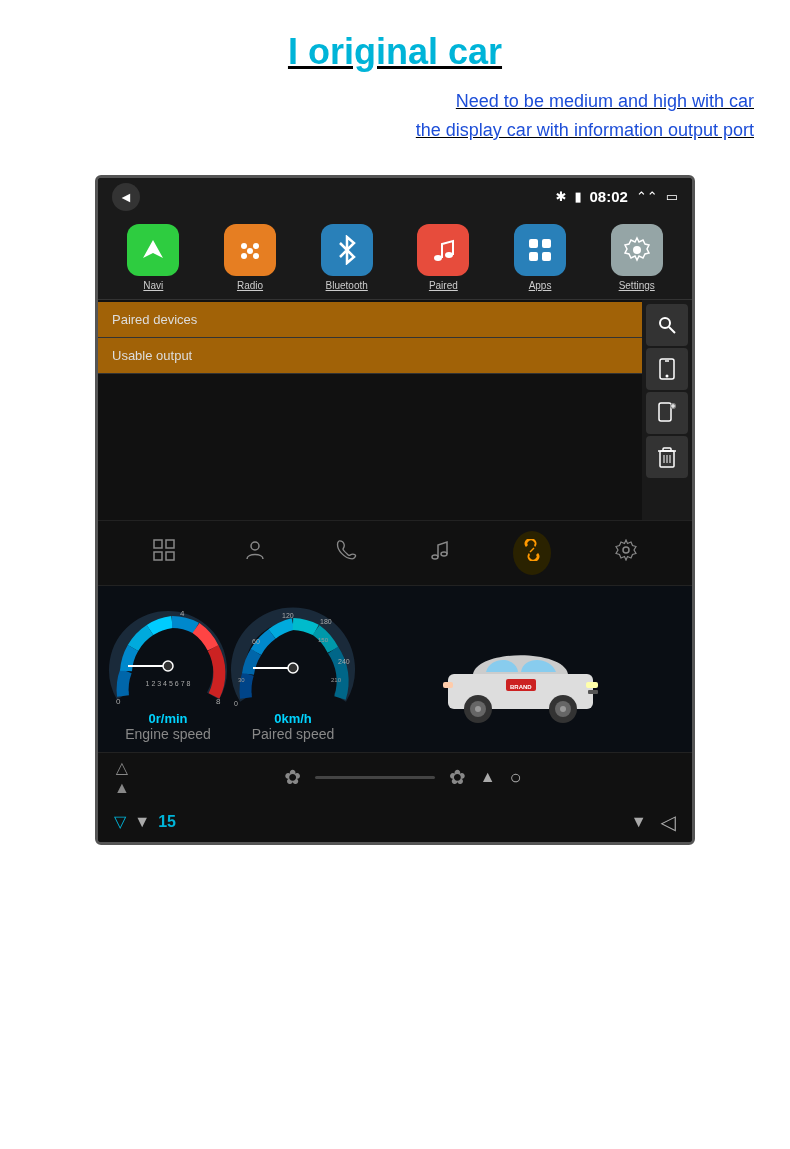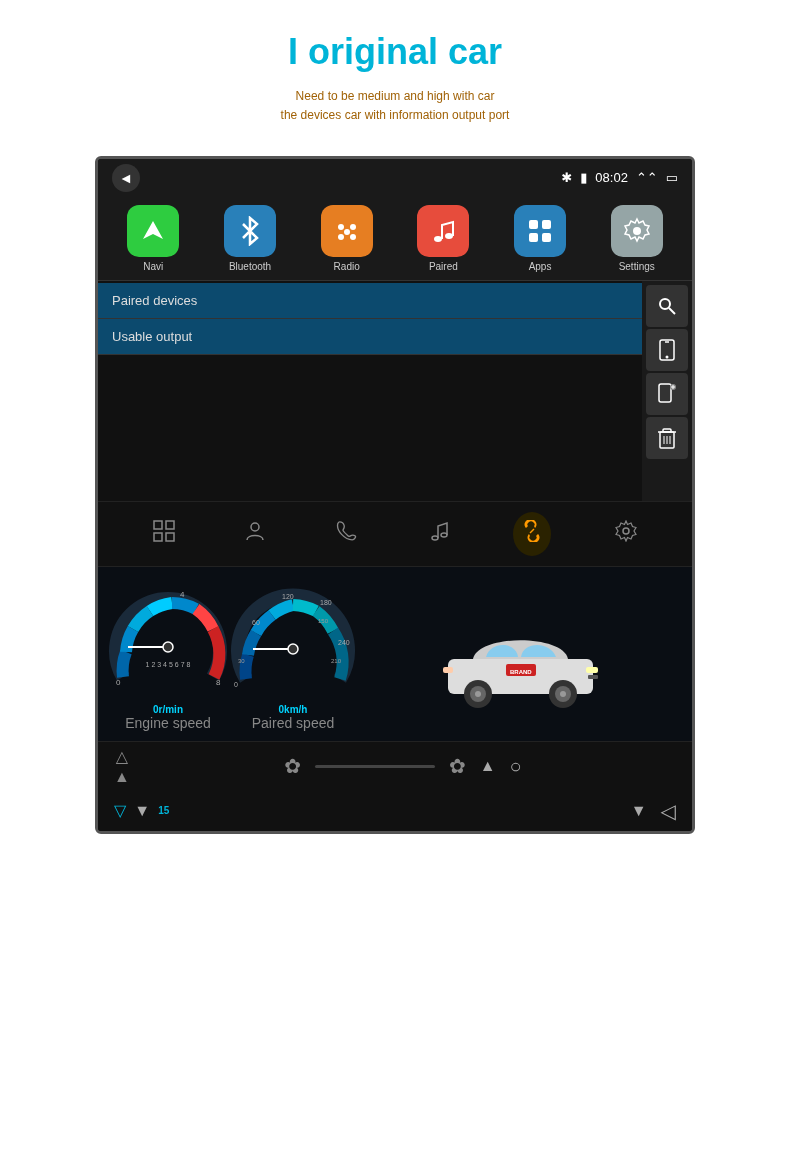--- a/index.html
+++ b/index.html
@@ -11,32 +11,34 @@
       display: flex;
       flex-direction: column;
       align-items: center;
     }
 
     
     .page-header {
       text-align: center;
       padding: 30px 36px 10px;
       width: 100%;
+      text-decoration: underline;
     }
     .page-title {
       font-size: 36px;
       font-weight: bold;
       color: #00b4d8;
       line-height: 1.2;
     }
     .page-subtitle {
-      font-size: 12px;
-      color: #a16207;
+      font-size: 18px;
+      color: #1d4ed8;
       margin-top: 14px;
       line-height: 1.6;
+      text-align: right;
     }
 
     
     .device-frame {
       width: 600px;
       background: #111;
       border: 3px solid #555;
       border-radius: 6px;
       margin: 20px auto 30px;
       overflow: hidden;
@@ -63,22 +65,22 @@
       font-size: 14px;
     }
     .status-right {
       display: flex;
       align-items: center;
       gap: 8px;
       color: #fff;
       font-size: 13px;
     }
     .status-time {
-      font-size: 13px;
-      font-weight: normal;
+      font-size: 15px;
+      font-weight: bold;
     }
 
     
     .app-bar {
       background: #1a1a1a;
       display: flex;
       align-items: flex-end;
       padding: 8px 10px 8px;
       gap: 6px;
       border-bottom: 1px solid #333;
@@ -102,34 +104,35 @@
     }
     .app-icon.navi { background: #2ecc40; }
     .app-icon.radio { background: #e67e22; }
     .app-icon.bluetooth { background: #2980b9; }
     .app-icon.music { background: #e74c3c; }
     .app-icon.settings { background: #95a5a6; }
     .app-icon.apps { background: #2980b9; }
     .app-label {
       color: #ccc;
       font-size: 10px;
+      text-decoration: underline;
     }
 
     
     .content-area {
       background: #111;
       display: flex;
       min-height: 220px;
     }
     .device-list {
       flex: 1;
       padding: 0;
     }
     .device-list-item {
-      background: #0c4a6e;
+      background: #a16207;
       color: #ddd;
       font-size: 13px;
       padding: 10px 14px;
       border-bottom: 1px solid #333;
       cursor: pointer;
     }
     .device-list-item:first-child {
       margin-top: 2px;
     }
     .sidebar-buttons {
@@ -184,23 +187,23 @@
       justify-content: space-around;
       padding: 20px 10px 10px;
     }
     .gauge-container {
       display: flex;
       flex-direction: column;
       align-items: center;
     }
     .gauge-label {
       color: #00d4ff;
-      font-size: 10px;
+      font-size: 13px;
       font-weight: bold;
-      margin-top: 12px;
+      margin-top: 0;
     }
     .gauge-sublabel {
       color: #888;
       font-size: 14px;
     }
 
     
     .car-area {
       flex: 1;
       display: flex;
@@ -239,21 +242,21 @@
     }
     .ctrl-btn.up { color: #888; }
     .volume-bar {
       width: 120px;
       height: 3px;
       background: #444;
       border-radius: 2px;
     }
     .ctrl-number {
       color: #00b4d8;
-      font-size: 10px;
+      font-size: 16px;
       font-weight: bold;
     }
 
     
     .control-bar-2 {
       background: #111;
       display: flex;
       align-items: center;
       justify-content: space-between;
       padding: 0 16px;
@@ -267,21 +270,21 @@
   </style>
 </head>
 <body>
 
 <div class="page-header">
   <div class="page-title">
     <span>I original car</span><br>
   </div>
   <div class="page-subtitle">
     <span>Need to be medium and high with car</span><br>
-    <span>the devices car with information output port</span>
+    <span>the display car with information output port</span>
   </div>
 </div>
 
 <div class="device-frame">
 
   <div class="status-bar">
     <div class="status-back">◄</div>
     <div class="status-right">
       <span>✱</span>
       <span>▮</span>
@@ -294,38 +297,38 @@
   <div class="app-bar">
     <div class="app-item">
       <div class="app-icon navi">
         <svg width="28" height="28" viewBox="0 0 28 28">
             <polygon points="14,4 24,22 14,17 4,22" fill="white"></polygon>
           </svg>
       </div>
       <span class="app-label">Navi</span>
     </div>
     <div class="app-item">
-      <div class="app-icon bluetooth">
-        <svg width="22" height="30" viewBox="0 0 22 30">
-          <polyline points="4,8 18,22 11,28 11,2 18,8 4,22" stroke="white" stroke-width="2.5" fill="none"></polyline>
-        </svg>
-      </div>
-      <span class="app-label">Bluetooth</span>
-    </div>
-    <div class="app-item">
       <div class="app-icon radio">
         <svg width="28" height="28" viewBox="0 0 28 28">
           <circle cx="8" cy="10" r="3" fill="white"></circle>
           <circle cx="20" cy="10" r="3" fill="white"></circle>
           <circle cx="8" cy="20" r="3" fill="white"></circle>
           <circle cx="20" cy="20" r="3" fill="white"></circle>
           <circle cx="14" cy="15" r="3" fill="white"></circle>
         </svg>
       </div>
       <span class="app-label">Radio</span>
+    </div>
+    <div class="app-item">
+      <div class="app-icon bluetooth">
+        <svg width="22" height="30" viewBox="0 0 22 30">
+          <polyline points="4,8 18,22 11,28 11,2 18,8 4,22" stroke="white" stroke-width="2.5" fill="none"></polyline>
+        </svg>
+      </div>
+      <span class="app-label">Bluetooth</span>
     </div>
     <div class="app-item">
       <div class="app-icon music">
         <svg width="28" height="28" viewBox="0 0 28 28">
           <ellipse cx="9" cy="22" rx="4" ry="3" fill="white"></ellipse>
           <ellipse cx="20" cy="19" rx="4" ry="3" fill="white"></ellipse>
           <polyline points="13,22 13,8 24,5 24,19" stroke="white" stroke-width="2" fill="none"></polyline>
         </svg>
       </div>
       <span class="app-label">Paired</span>

